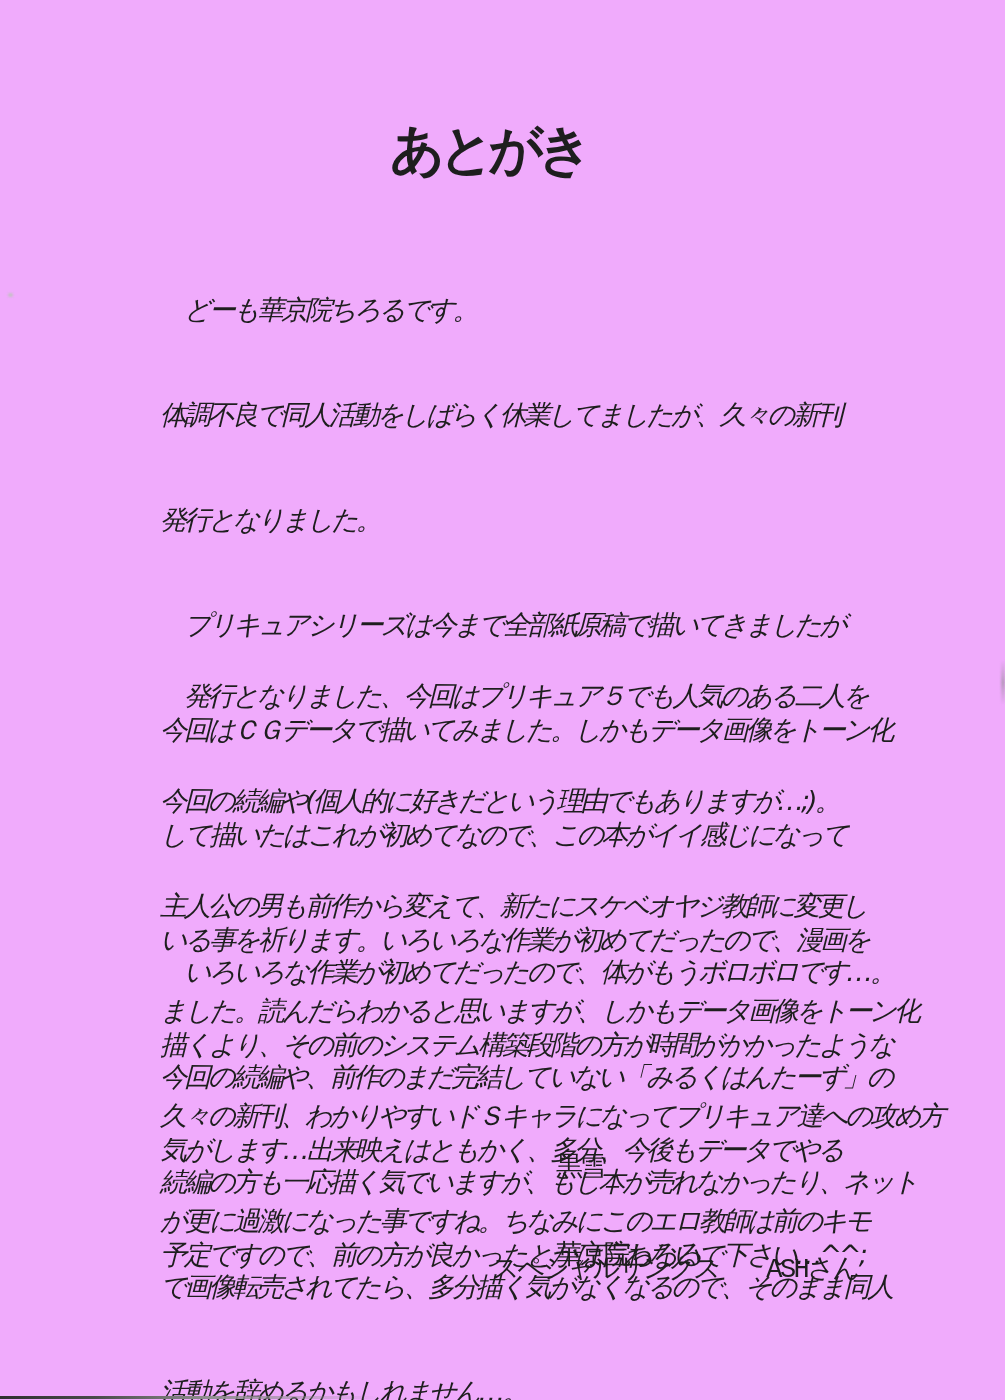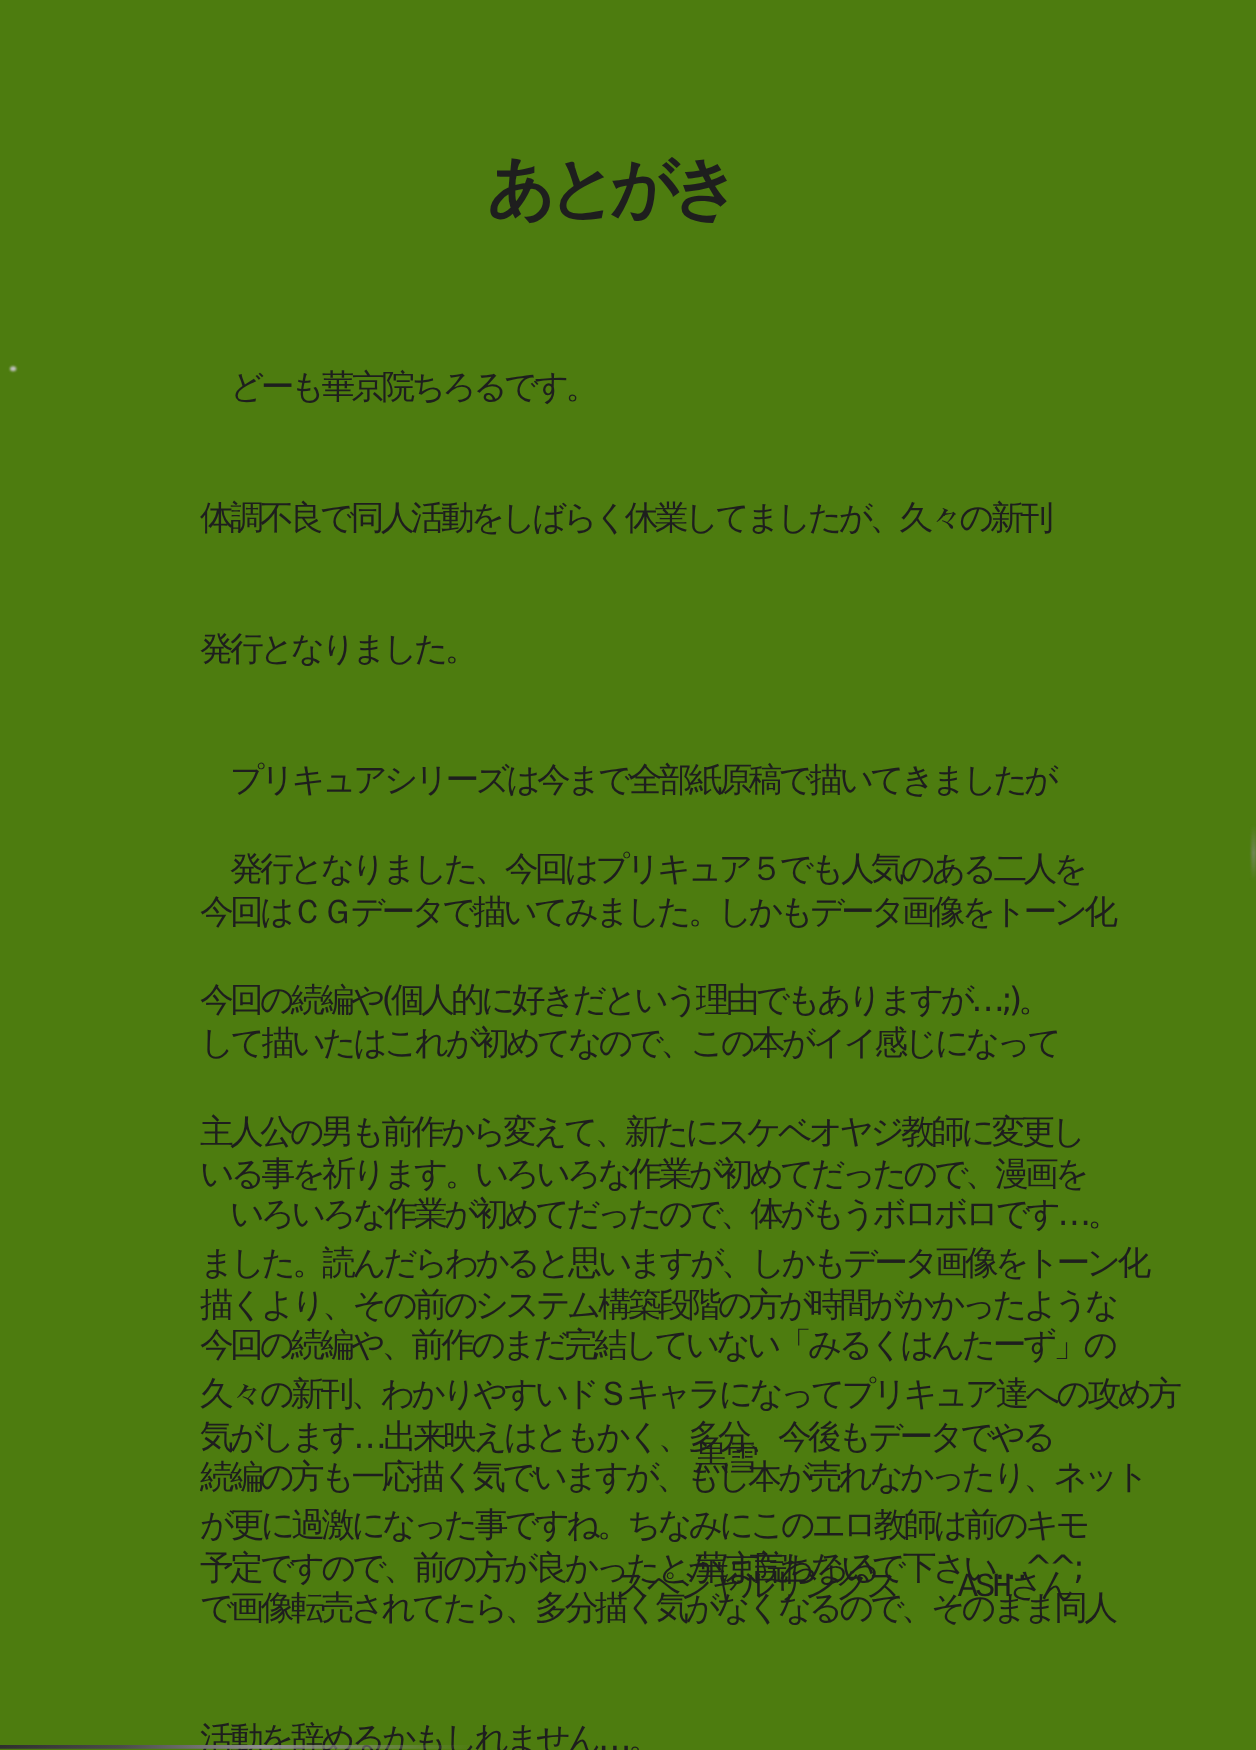--- a/index.html
+++ b/index.html
@@ -3,21 +3,21 @@
 <meta charset="utf-8">
 <style>
   * { margin: 0; padding: 0; box-sizing: border-box; }
   html, body { background: #e8e8e8; }
   body { width: 1005px; height: 1400px; margin: 0 auto; }
 
   .page {
     position: relative;
     width: 1005px;
     height: 1400px;
-    background: #4d7c0f;
+    background: #f0abfc;
     overflow: hidden;
     font-family: "DejaVu Sans", "Liberation Sans", sans-serif;
     color: #1e1e1e;
   }
 
   .title {
     position: absolute;
     top: 114px;
     left: 0;
     width: 100%;
@@ -29,20 +29,21 @@
     white-space: pre;
   }
 
   .para {
     position: absolute;
     left: 160px;
     font-size: 27px;
     line-height: 35px;
     letter-spacing: -3px;
     white-space: pre;
+    font-style: italic;
   }
   .para-1 { top: 222px; }
   .para-2 { top: 608px; }
   .para-3 { top: 884px; }
 
   .signature {
     position: absolute;
     top: 1148px;
     left: 556px;
     display: flex;

